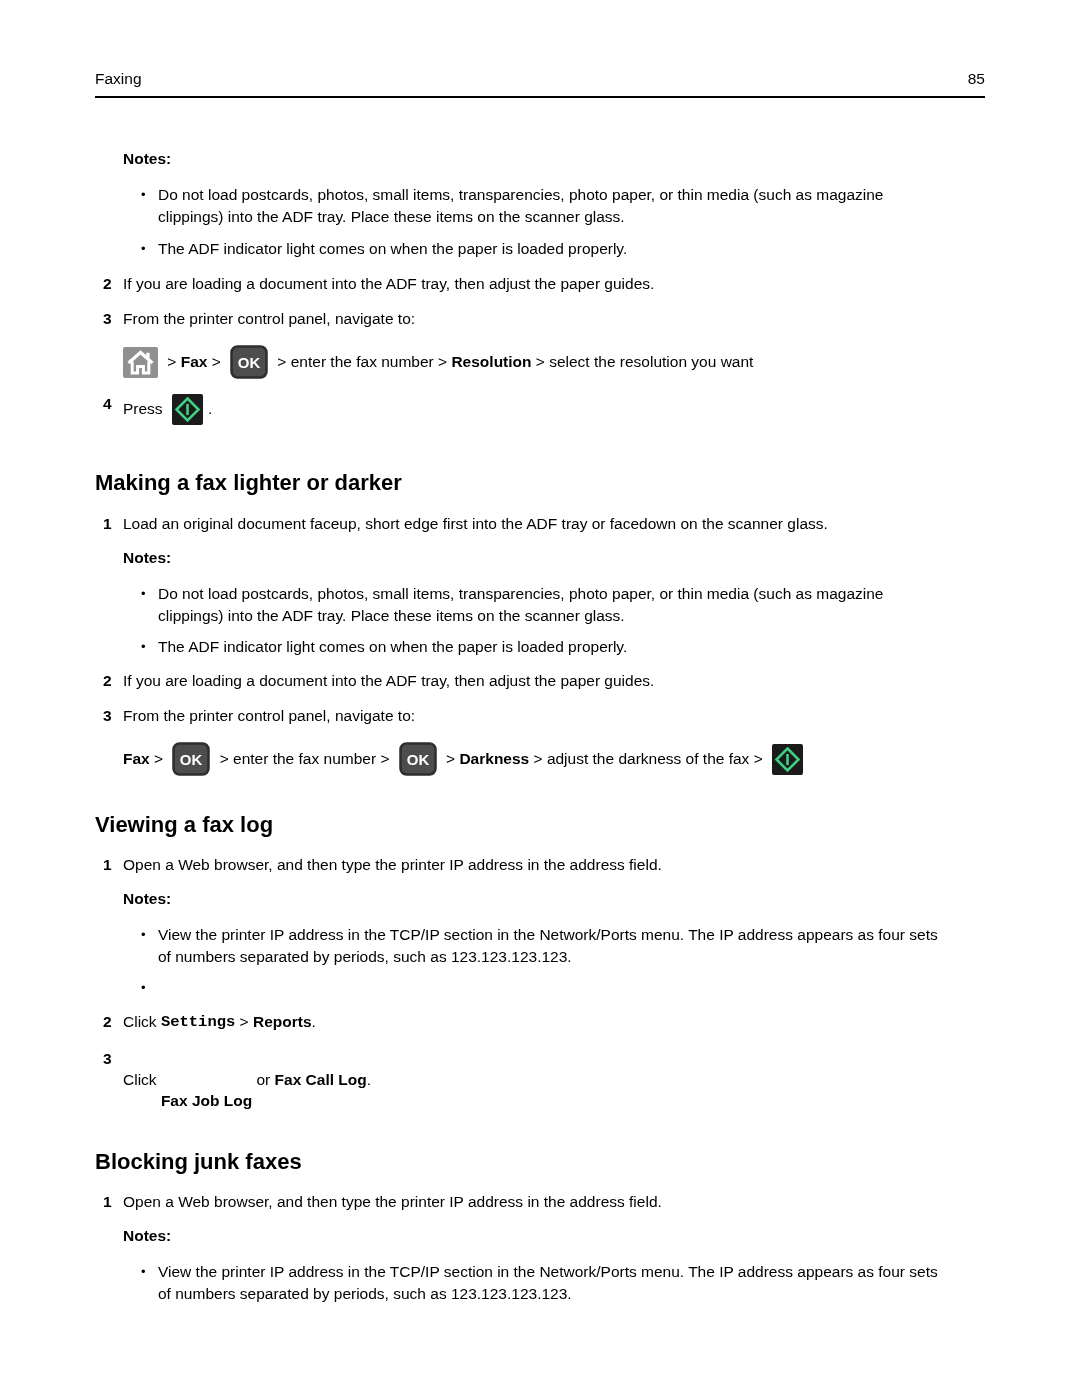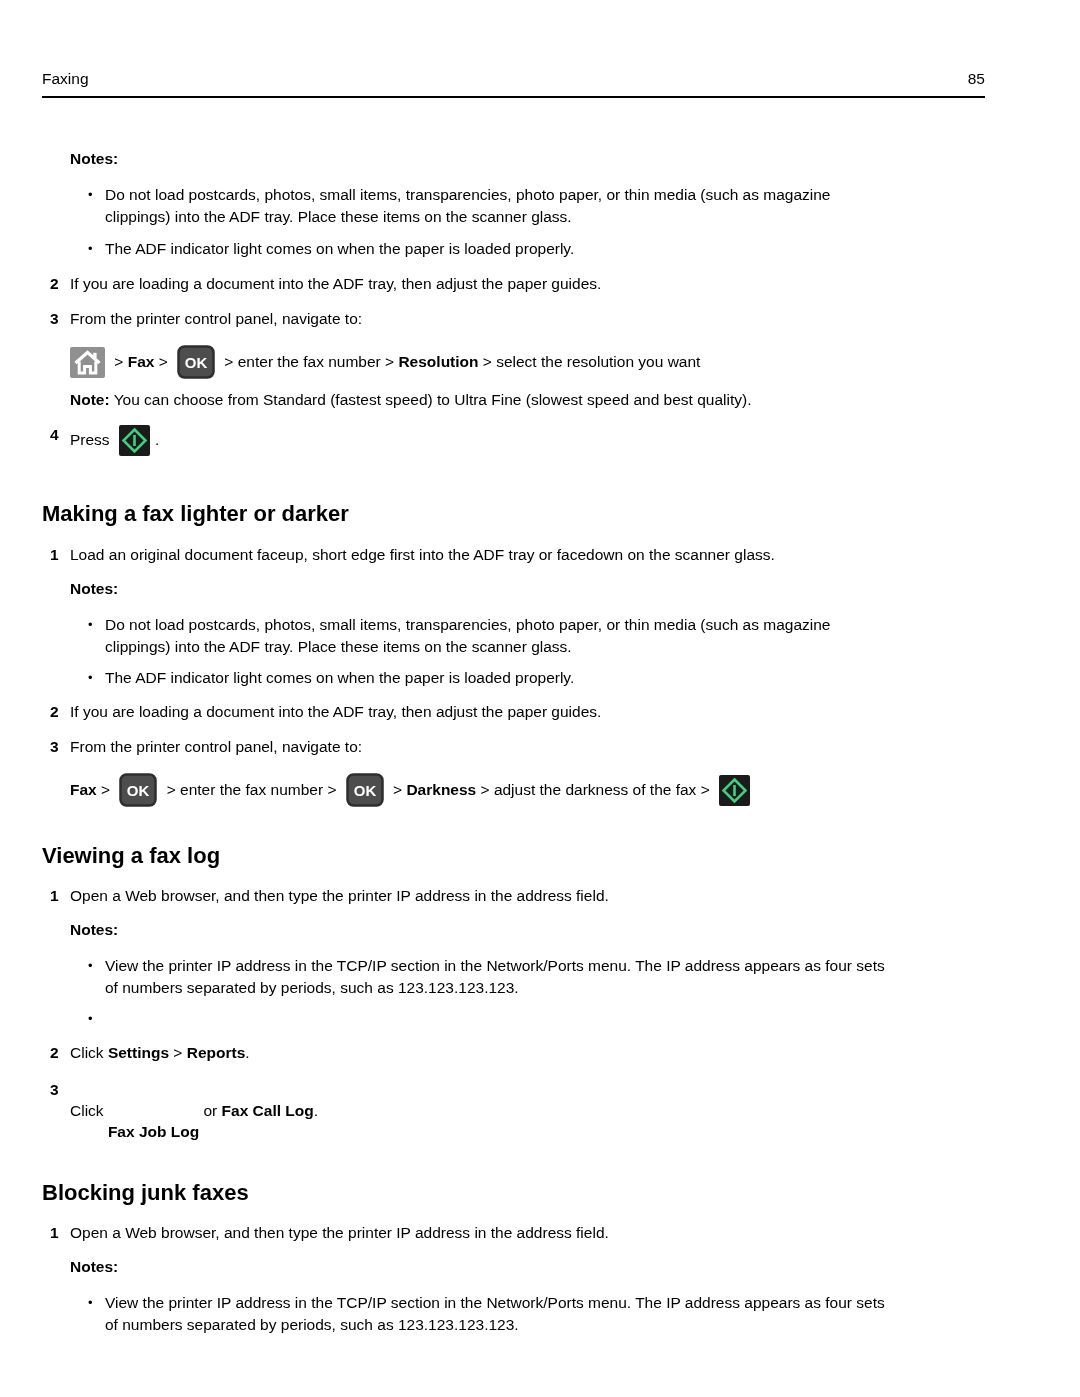--- a/index.html
+++ b/index.html
@@ -1,18 +1,18 @@
 <!DOCTYPE html>
 <html><head>
 <meta charset="utf-8">
 <style>
   html,body{margin:0;padding:0;background:#ffffff;}
   body{width:1080px;height:1397px;overflow:hidden;color:#000;
        font-family:"Liberation Sans",sans-serif;font-size:15.5px;line-height:22px;}
-  .page{padding:68px 95px 0 42px;box-sizing:border-box;width:1080px;height:1382px;}
+  .page{padding:68px 95px 0 95px;box-sizing:border-box;width:1080px;height:1382px;}
   .header{display:flex;justify-content:space-between;align-items:flex-end;
           border-bottom:2px solid #000;padding-bottom:6px;font-size:15.5px;}
   .h2{font-size:22px;line-height:27px;font-weight:700;margin:0;}
   .notes-label{margin-left:28px;font-weight:700;}
   .bullet{display:flex;margin-left:46px;}
   .dot{flex:none;width:17px;font-size:13px;}
   .btext{max-width:790px;}
   .step{display:flex;padding-left:8px;}
   .num{flex:none;width:20px;font-weight:700;}
   .stext{flex:1;}
@@ -66,24 +66,20 @@
       <span> &gt; </span>
       <span class="icon"><svg width="38" height="34" viewBox="0 0 38 34">
           <rect x="1.5" y="1.5" width="35" height="31" rx="6" fill="#4d4d4d" stroke="#2e2e2e" stroke-width="2.5"></rect>
           <text x="19" y="23" text-anchor="middle" font-family="Liberation Sans, sans-serif" font-size="15" font-weight="bold" fill="#ffffff">OK</text>
         </svg></span>
       <span> &gt; enter the fax number &gt; </span>
       <span style="font-weight: 700;">Resolution</span>
       <span> &gt; select the resolution you want</span>
     </div>
 
-  <div class="rich indent" style="margin-top:9px">
-      <span style="font-weight: 700;">Note:</span>
-      <span> You can choose from Standard (fastest speed) to Ultra Fine (slowest speed and best quality).</span>
-    </div>
 
   <div class="step" style="margin-top:13px">
     <span class="num">4</span>
     <span class="stext rich navrow" style="min-height:32px">
         <span>Press </span>
         <span class="icon"><svg width="31" height="31" viewBox="0 0 31 31">
             <rect width="31" height="31" rx="2" fill="#1b1b1b"></rect>
             <path d="M15.5 4.5 L26.5 15.5 L15.5 26.5 L4.5 15.5 Z" fill="none" stroke="#3ed183" stroke-width="2.6"></path>
             <line x1="15.5" y1="10" x2="15.5" y2="21" stroke="#3ed183" stroke-width="2.6"></line>
           </svg></span>
@@ -154,21 +150,21 @@
     <span class="btext">View the printer IP address in the TCP/IP section in the Network/Ports menu. The IP address appears as four sets of numbers separated by periods, such as 123.123.123.123.</span>
   </div>
   <div class="bullet" style="margin-top:9px">
     <span class="dot">•</span>
   </div>
 
   <div class="step" style="margin-top:12px">
     <span class="num">2</span>
     <span class="stext rich">
         <span>Click </span>
-        <span style="font-weight: 700;">Settings</span>
+        <span style="font-weight: 700; font-family: Liberation Mono, monospace;">Settings</span>
         <span> &gt; </span>
         <span style="font-weight: 700;">Reports</span>
         <span>.</span>
       </span>
   </div>
   <div class="step" style="margin-top:15px">
     <span class="num">3</span>
     <span class="stext rich">
         <span>Click </span>
         <span style="font-weight: 700; margin-top: 42px;">Fax Job Log</span>

